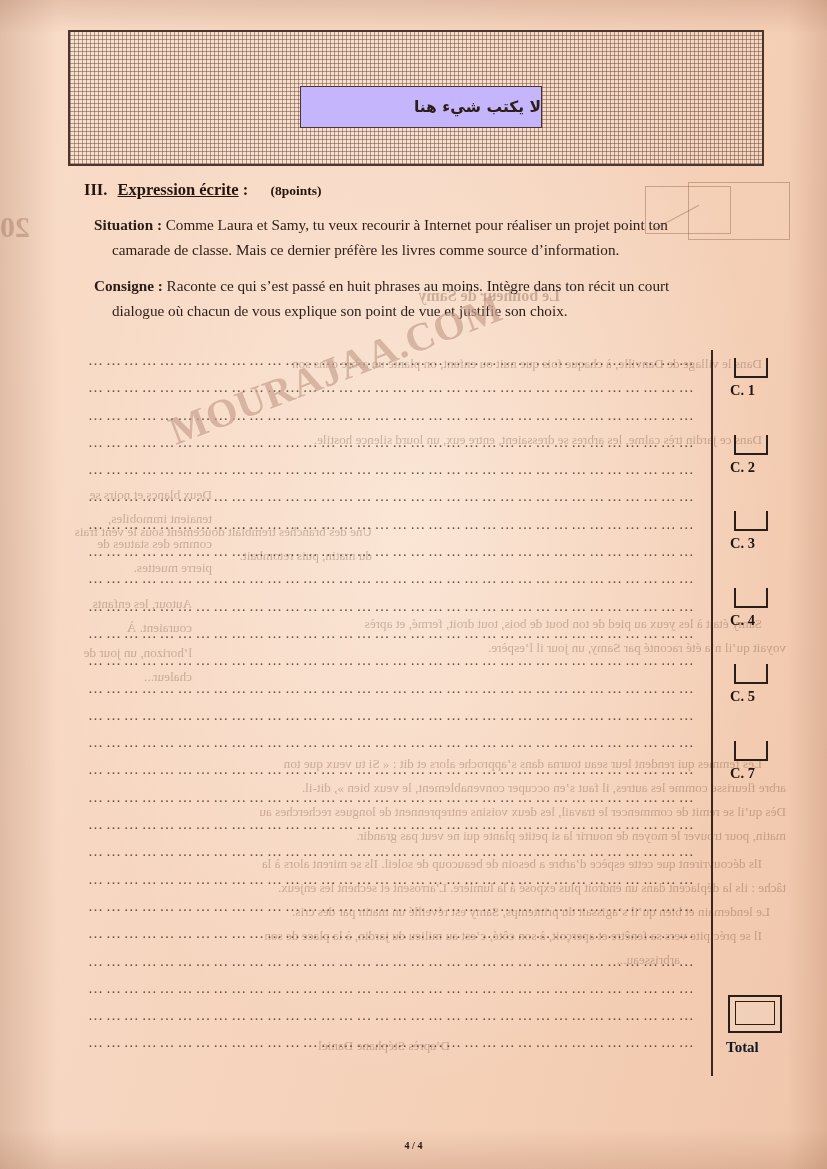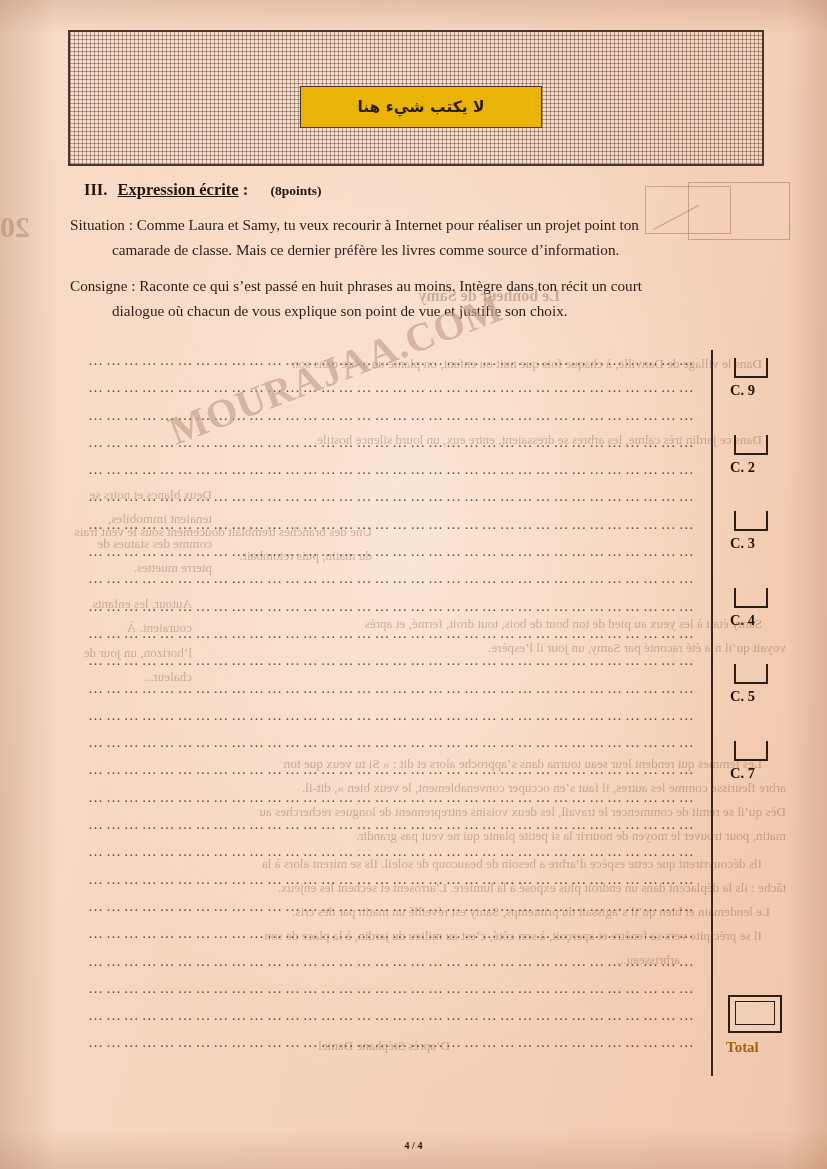--- a/index.html
+++ b/index.html
@@ -84,24 +84,24 @@
       repeating-linear-gradient(0deg, rgba(70,45,35,0.40) 0px, rgba(70,45,35,0.40) 1px, rgba(0,0,0,0) 1px, rgba(0,0,0,0) 4px),
       repeating-linear-gradient(90deg, rgba(70,45,35,0.40) 0px, rgba(70,45,35,0.40) 1px, rgba(0,0,0,0) 1px, rgba(0,0,0,0) 4px);
   }
   .no-write-box {
     position: absolute;
     left: 300px;
     top: 86px;
     width: 240px;
     height: 40px;
     border: 1.6px solid #4a342c;
-    background: #eab308;
+    background: #c4b5fd;
     display: flex;
     align-items: center;
-    justify-content: center;
+    justify-content: flex-end;
   }
   .no-write-text {
     direction: rtl;
     font-family: "DejaVu Sans", sans-serif;
     font-weight: bold;
     font-size: 15.5px;
     color: #2b1d18;
   }
 
   
@@ -119,21 +119,21 @@
   .heading .points { font-size: 13.5px; font-weight: bold; margin-left: 18px; }
 
   
   .para {
     position: absolute;
     left: 70px;
     width: 700px;
     font-size: 15.2px;
     line-height: 25px;
   }
-  .para .lbl { font-weight: normal; }
+  .para .lbl { font-weight: bold; margin-left: 24px; }
   .para .ind {
     display: block;
     padding-left: 42px;
   }
   #situation { top: 212px; }
   #consigne  { top: 273px; }
 
   
   .lines {
     position: absolute;
@@ -208,21 +208,21 @@
     width: 38px;
     height: 22px;
     margin: 4px auto 0;
     border: 1px solid #2b1d18;
   }
   .total-label {
     margin-left: 8px;
     margin-top: 6px;
     font-size: 15px;
     font-weight: bold;
-    color: #a16207;
+    color: #0f172a;
   }
 
   
   .watermark {
     position: absolute;
     left: 160px;
     top: 350px;
     width: 330px;
     transform: rotate(-21deg);
     font-family: "Liberation Serif", serif;
@@ -363,21 +363,21 @@
   <div class="rule">…………………………………………………………………………………………</div>
   <div class="rule">…………………………………………………………………………………………</div>
   <div class="rule">…………………………………………………………………………………………</div>
 </div>
 
 <div class="vsep"></div>
 
 <div class="marks">
   <div class="mark-cell">
     <div class="mark-bracket"></div>
-    <div class="mark-label">C. 9</div>
+    <div class="mark-label">C. 1</div>
   </div>
   <div class="mark-cell">
     <div class="mark-bracket"></div>
     <div class="mark-label">C. 2</div>
   </div>
   <div class="mark-cell">
     <div class="mark-bracket"></div>
     <div class="mark-label">C. 3</div>
   </div>
   <div class="mark-cell">

